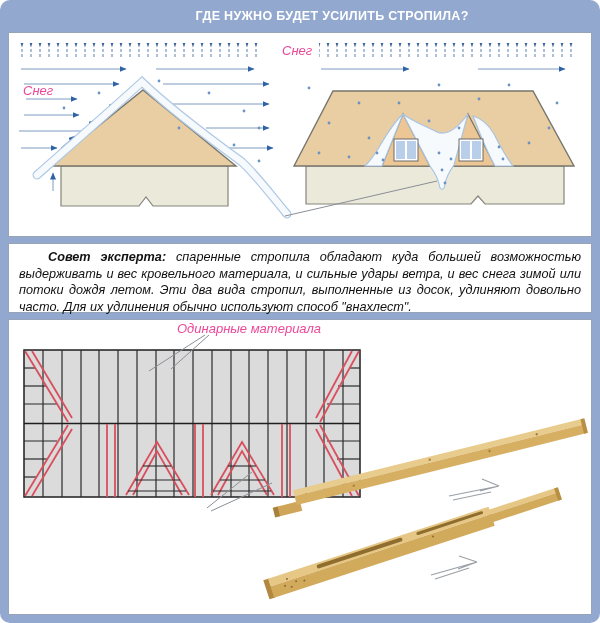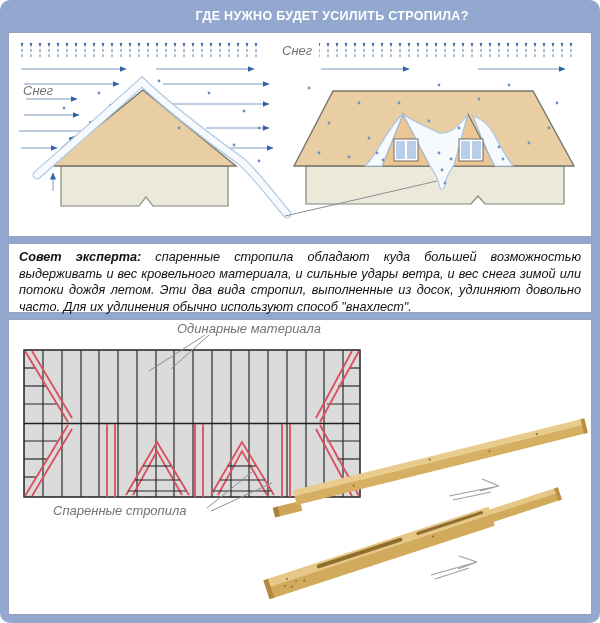--- a/index.html
+++ b/index.html
@@ -9,22 +9,22 @@
          background:#92a8ce;border-radius:10px;}
   .title{position:absolute;top:9px;left:0;width:100%;text-align:center;
          color:#ffffff;font-weight:bold;font-size:12.5px;letter-spacing:.3px;margin-left:32px;}
   .panel{position:absolute;left:8px;width:582px;background:#ffffff;
          border:1px solid #97a3b8;}
   #panel-houses{top:32px;height:203px;}
   #panel-note{top:243px;height:68px;}
   #panel-plan{top:319px;height:294px;}
   .note-text{padding:5px 10px 0 10px;font-size:12.7px;line-height:16.6px;
              font-style:italic;text-align:justify;color:#111;}
-  .note-text b{font-style:italic;}
-  .lbl{position:absolute;font-style:italic;font-size:13px;color:#737373;
+  .note-text b{font-style:italic;margin-left:29px;}
+  .lbl{position:absolute;font-style:italic;font-size:13px;color:#ec4899;
        white-space:nowrap;text-align:center;}
   svg{position:absolute;left:0;top:0;}
 </style>
 </head>
 <body>
 
 <div class="frame">
 
   <div class="title">ГДЕ НУЖНО БУДЕТ УСИЛИТЬ СТРОПИЛА?</div>
 
@@ -252,16 +252,15 @@
           <circle cx="170" cy="-5" r="1" fill="#8a6a30"></circle>
       </g>
 
       <g stroke="#9aa0a6" stroke-width="1.2" fill="none">
         <path d="M440,176 L490,166 M490,166 L473,159 M490,166 L471,171 M444,180 L482,172"></path>
         <path d="M422,255 L468,242 M468,242 L450,236 M468,242 L449,249 M426,259 L460,248"></path>
       </g>
     </svg>
 
     <div class="lbl" style="left:168px;top:1px;">Одинарные материала</div>
-    <div class="lbl" style="left:44px;top:183px;">Спаренные стропила</div>
   </div>
 
 </div>
 
 </body></html>

